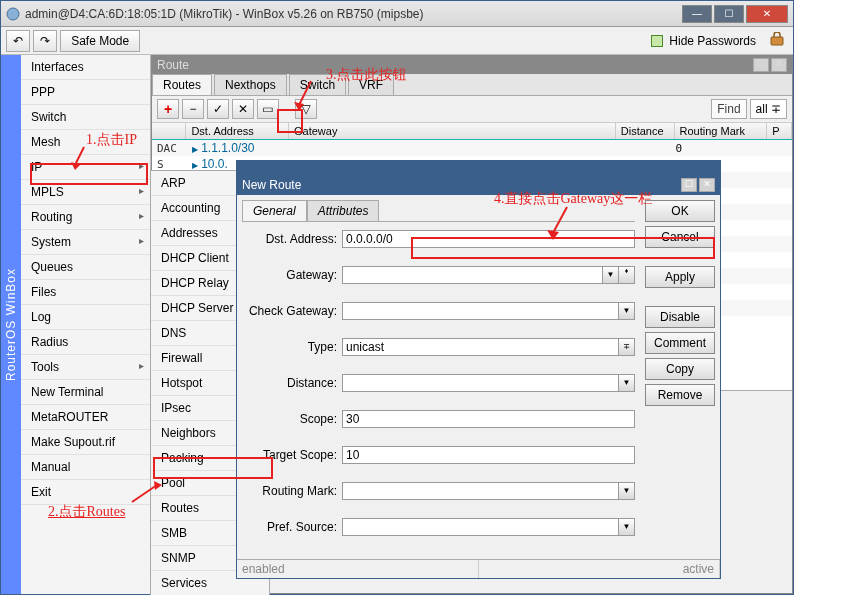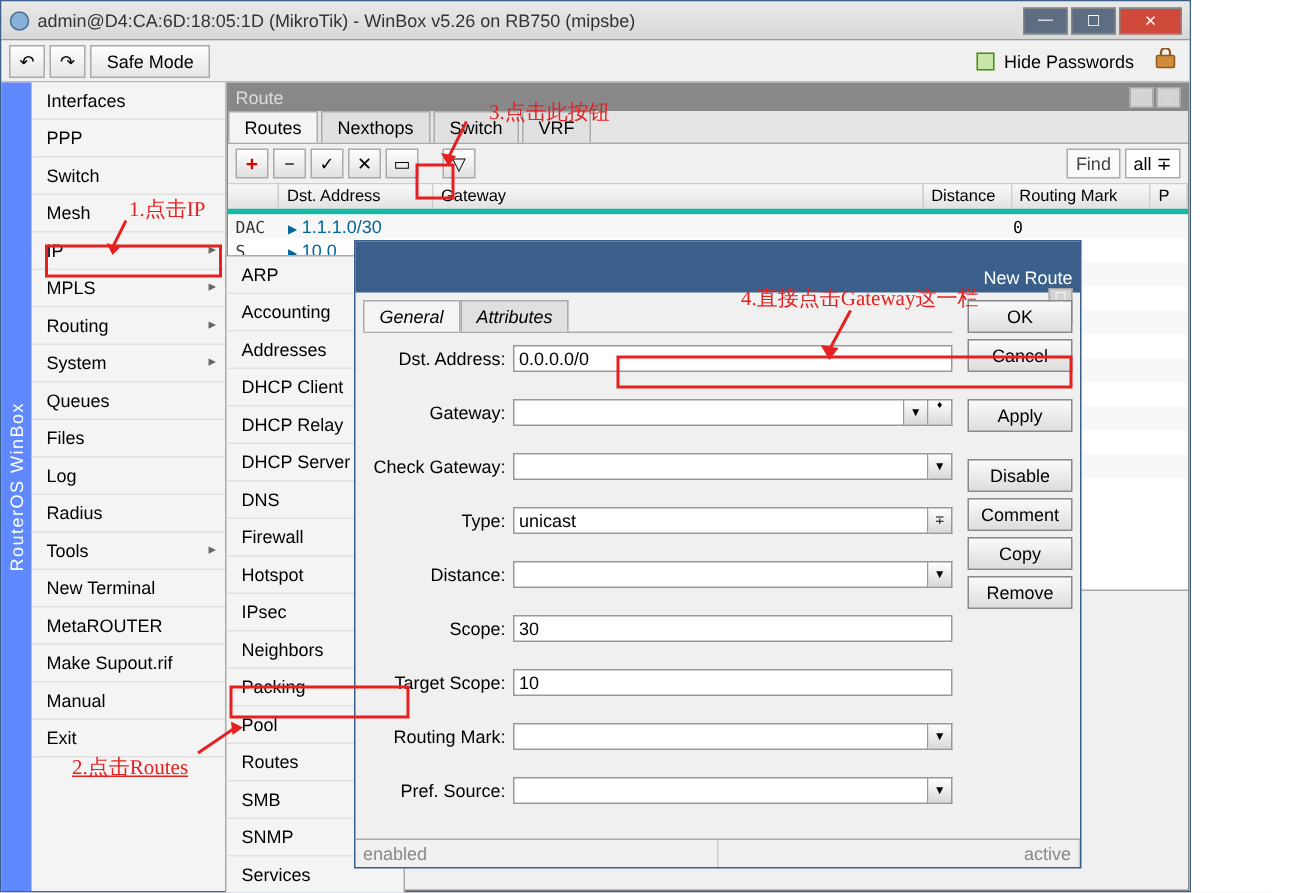--- a/index.html
+++ b/index.html
@@ -32,33 +32,33 @@
 .sub-ctrl { width: 16px; height: 14px; border: 1px solid #aaa; background: #d3d3d3; margin-left: 2px; font-size: 9px; text-align: center; }
 .tabs { display: flex; border-bottom: 1px solid #aaa; background: #e5e5e5; height: 22px; }
 .tab { padding: 3px 10px; border: 1px solid #aaa; border-bottom: none; background: #e0e0e0; margin-right: 2px; cursor: pointer; }
 .tab.active { background: #f4f4f4; }
 .toolbar2 { display: flex; padding: 3px 5px; gap: 3px; align-items: center; border-bottom: 1px solid #ccc; }
 .tb2-btn { width: 22px; height: 20px; border: 1px solid #aaa; background: linear-gradient(#fff,#e0e0e0); display: flex; align-items: center; justify-content: center; cursor: pointer; }
 .tb2-btn.add { color: #d00; font-weight: bold; font-size: 14px; }
 .find-box { margin-left: auto; display: flex; gap: 3px; }
 .find-txt { color: #444; padding: 2px 5px; border: 1px solid #aaa; background: #fafafa; }
 .all-sel { border: 1px solid #aaa; padding: 2px 5px; background: #fff; }
-.table-head { display: flex; background: #e8e8e8; border-bottom: 4px solid #14b8a6; }
+.table-head { display: flex; background: #e8e8e8; border-bottom: 1px solid #14b8a6; }
 .th { border-right: 1px solid #ccc; padding: 2px 5px; font-size: 11px; background: linear-gradient(#f8f8f8,#e2e2e2); }
 .th.flags { width: 35px; } .th.addr { width: 105px; } .th.gw { width: 335px; } .th.dist { width: 60px; } .th.mark { width: 95px; } .th.ps { width: 25px; }
 .table-body { background: #fff; height: 250px; overflow: hidden; }
 .row { display: flex; height: 16px; align-items: center; }
 .row:nth-child(odd) { background: #f7f7f7; }
 .cell { padding: 0 5px; font-size: 11px; font-family: monospace; }
 .cell.flags { width: 35px; color: #333; } .cell.addr { width: 105px; color: #333; } .cell.gw { width: 335px; } .cell.dist { width: 60px; text-align: right; }
 .addr-blue { color: #069; }
 .tri { color: #069; font-size: 8px; margin-right: 3px; }
 .status { border-top: 1px solid #aaa; padding: 2px 5px; }
 .newroute { position: absolute; left: 85px; top: 105px; width: 485px; background: #f0f0f0; border: 1px solid #3a5f8a; z-index: 20; }
-.newroute-title { height: 18px; background: #3a5f8a; color: #fff; display: flex; align-items: flex-end; padding: 17px 5px; flex-direction: column; }
+.newroute-title { height: 18px; background: #3a5f8a; color: #fff; display: flex; align-items: flex-start; padding: 17px 5px; }
 .newroute-title-text { flex: 1; }
 .nr-body { display: flex; }
 .nr-form { flex: 1; padding: 5px; }
 .nr-tabs { display: flex; border-bottom: 1px solid #aaa; margin-bottom: 8px; font-style: italic; }
 .nr-tab { padding: 3px 10px; border: 1px solid #aaa; border-bottom: none; background: #e0e0e0; cursor: pointer; }
 .nr-tab.active { background: #f4f4f4; }
 .frow { display: flex; align-items: center; margin-bottom: 18px; }
 .flabel { width: 100px; text-align: right; padding-right: 5px; }
 .finput { flex: 1; border: 1px solid #999; background: #fff; height: 18px; padding: 0 3px; }
 .fselect { flex: 1; display: flex; }

